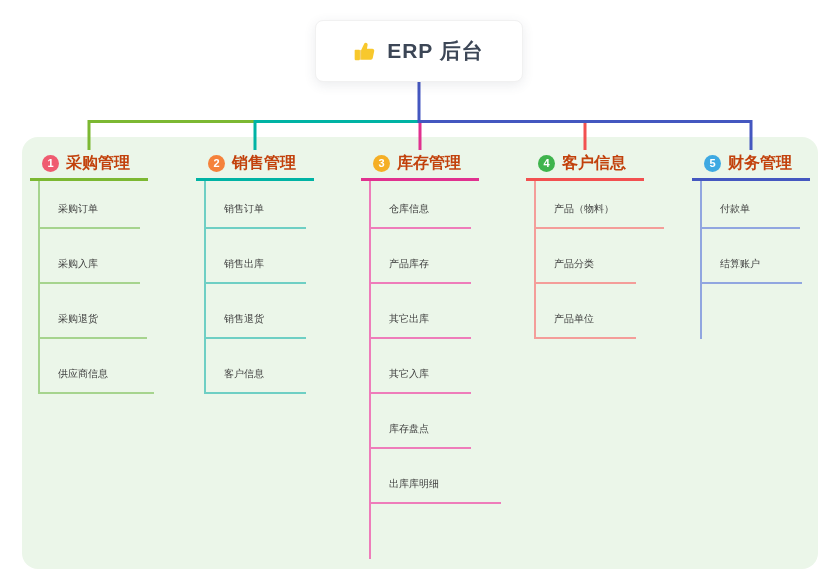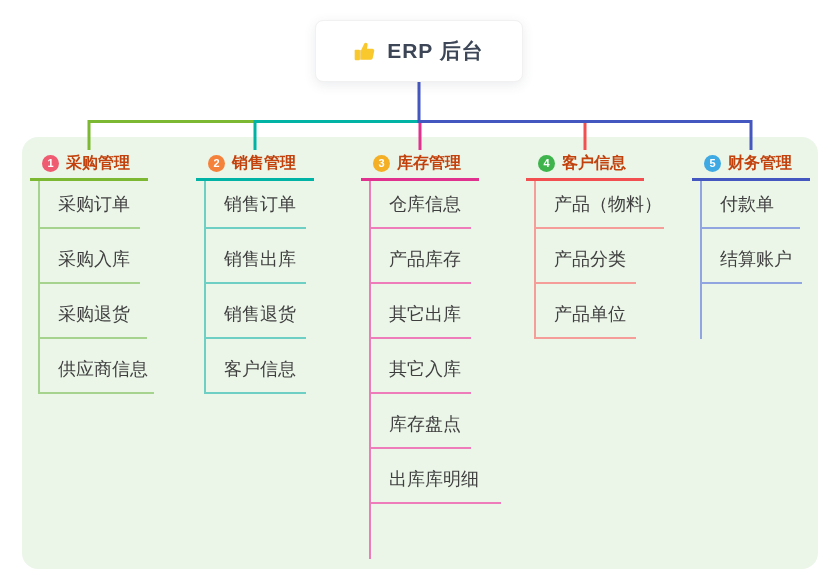--- a/index.html
+++ b/index.html
@@ -98,21 +98,21 @@
     position: relative;
     border-bottom: 2px solid;
     width: -moz-fit-content;
     width: fit-content;
     min-width: 100px;
     padding: 0 26px 0 20px;
   }
   .item span {
     position: absolute;
     left: 20px; bottom: 11px;
-    font-size: 18px;
+    font-size: 10px;
     color: #3f3f3f;
     white-space: nowrap;
   }
   .item i.spacer {
     visibility: hidden;
     font-size: 14px;
     font-style: normal;
     white-space: nowrap;
   }
 </style>

